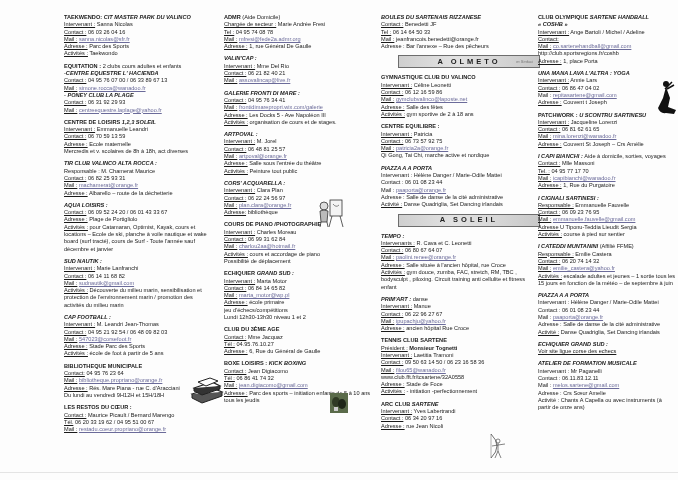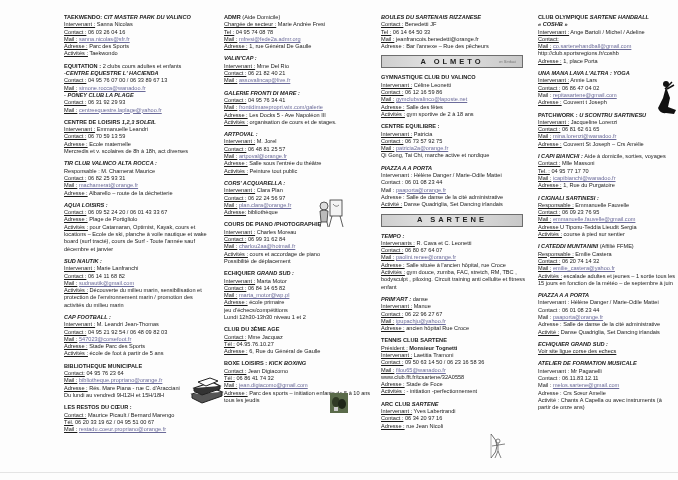--- a/index.html
+++ b/index.html
@@ -13,21 +13,21 @@
     .col4 { left: 538px; width: 138px; }
     .entry { margin-bottom: 5px; }
     .title { font-weight: bold; text-transform: none; }
     .title .it { font-style: italic; }
     .title.italic { font-style: italic; }
     .line { white-space: nowrap; overflow: hidden; }
     .line.wrap { white-space: normal; }
     .lbl { text-decoration: underline; }
     .mail { color: #6b6b9a; text-decoration: underline; }
     .banner {
-      height: 13px; margin: 3px 0 6px 0; width: 142px;
+      height: 13px; margin: 3px 0 6px 17px; width: 142px;
       background: linear-gradient(90deg, #cfcfcf, #e2e2e2 40%, #d6d6d6 70%, #c8c8c8);
       border: 1px solid #6d6d6d;
       display: flex; align-items: center; justify-content: center;
       font-weight: bold; font-size: 7.5px; letter-spacing: 3px; color: #222;
       position: relative;
       text-align: right;
     }
     .banner .sub { position: absolute; right: 6px; font-size: 4px; font-style: italic; letter-spacing: 0; color: #777; font-weight: normal; }
     .clip { position: absolute; }
     .bottom-rule { position: absolute; left: 0; right: 0; top: 472px; height: 1px; background: #e4e4e4; }
@@ -199,21 +199,21 @@
       </div>
       <div class="entry">
         <div class="title italic"><span>PIAZZA A A PORTA</span></div>
         <div class="line"><span>Intervenant : Hélène Danger / Marie-Odile Mattei</span></div>
         <div class="line"><span>Contact : 06 01 08 23 44</span></div>
         <div class="line"><span>Mail : </span><span class="mail">paaporta@orange.fr</span></div>
         <div class="line"><span>Adresse : Salle de danse de la cité administrative</span></div>
         <div class="line"><span class="lbl">Activité :</span> <span>Danse Quadriglia, Set Dancing irlandais</span></div>
       </div>
       <div class="banner">
-        <span>A   SARTENE</span>
+        <span>A   SOLEIL</span>
       </div>
       <div class="entry">
         <div class="title italic"><span>TEMPO :</span></div>
         <div class="line"><span class="lbl">Intervenants :</span> <span>R. Cava et C. Leonetti</span></div>
         <div class="line"><span class="lbl">Contact :</span> <span>06 80 67 64 07</span></div>
         <div class="line"><span class="lbl">Mail :</span> <span class="mail">paolini.renee@orange.fr</span></div>
         <div class="line"><span class="lbl">Adresse :</span> <span>Salle située à l'ancien hôpital, rue Croce</span></div>
         <div class="line wrap"><span class="lbl">Activités :</span> <span>gym douce, zumba, FAC, stretch, RM, TBC , bodysculpt , piloxing. Circuit training anti cellulite et fitness enfant</span></div>
       </div>
       <div class="entry">

